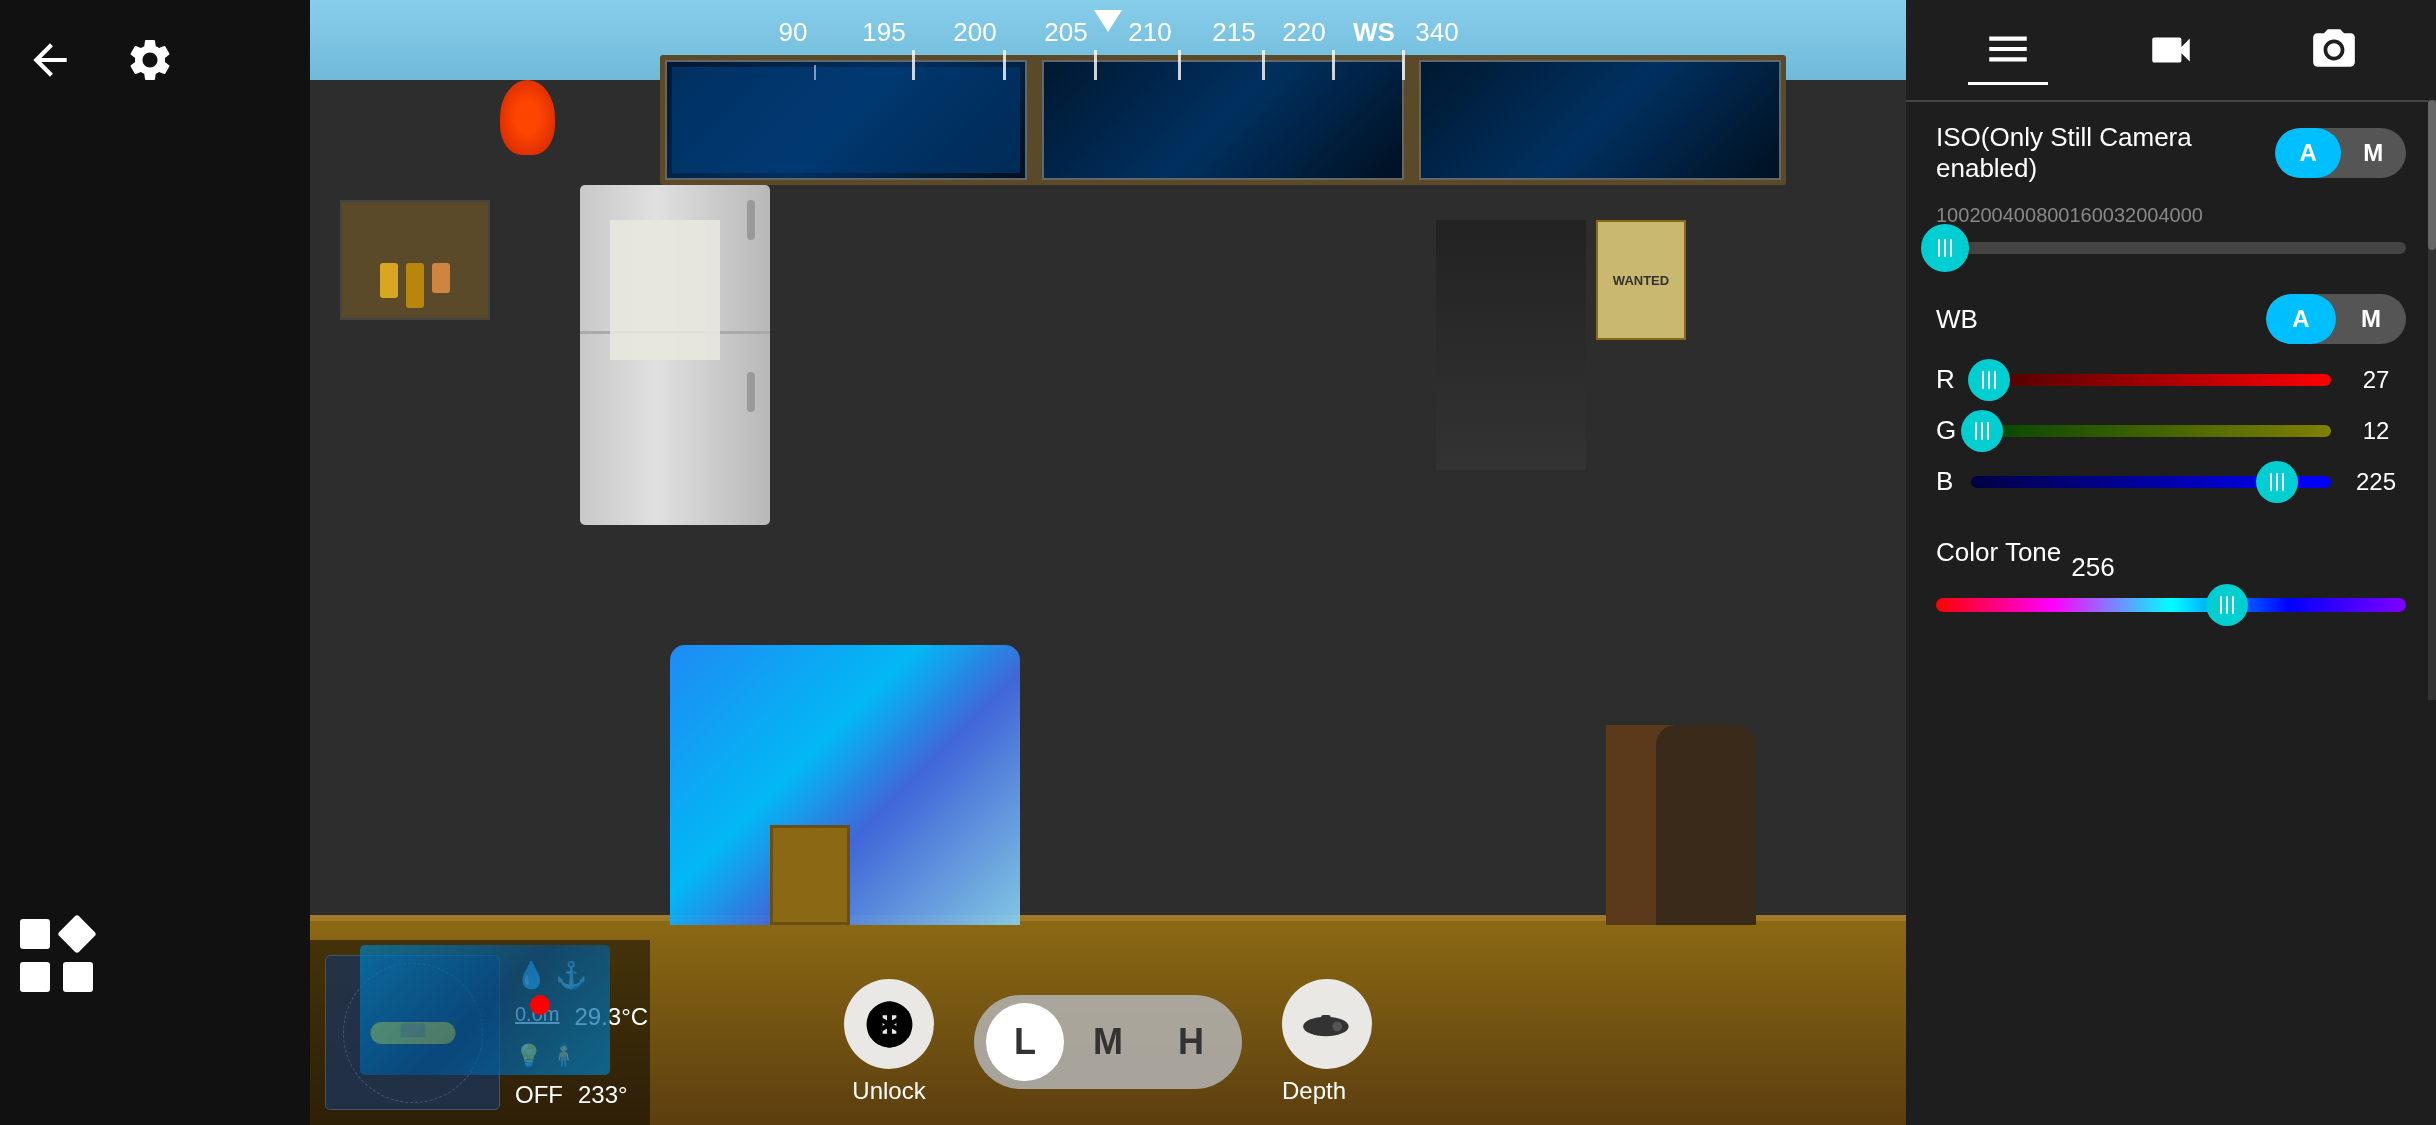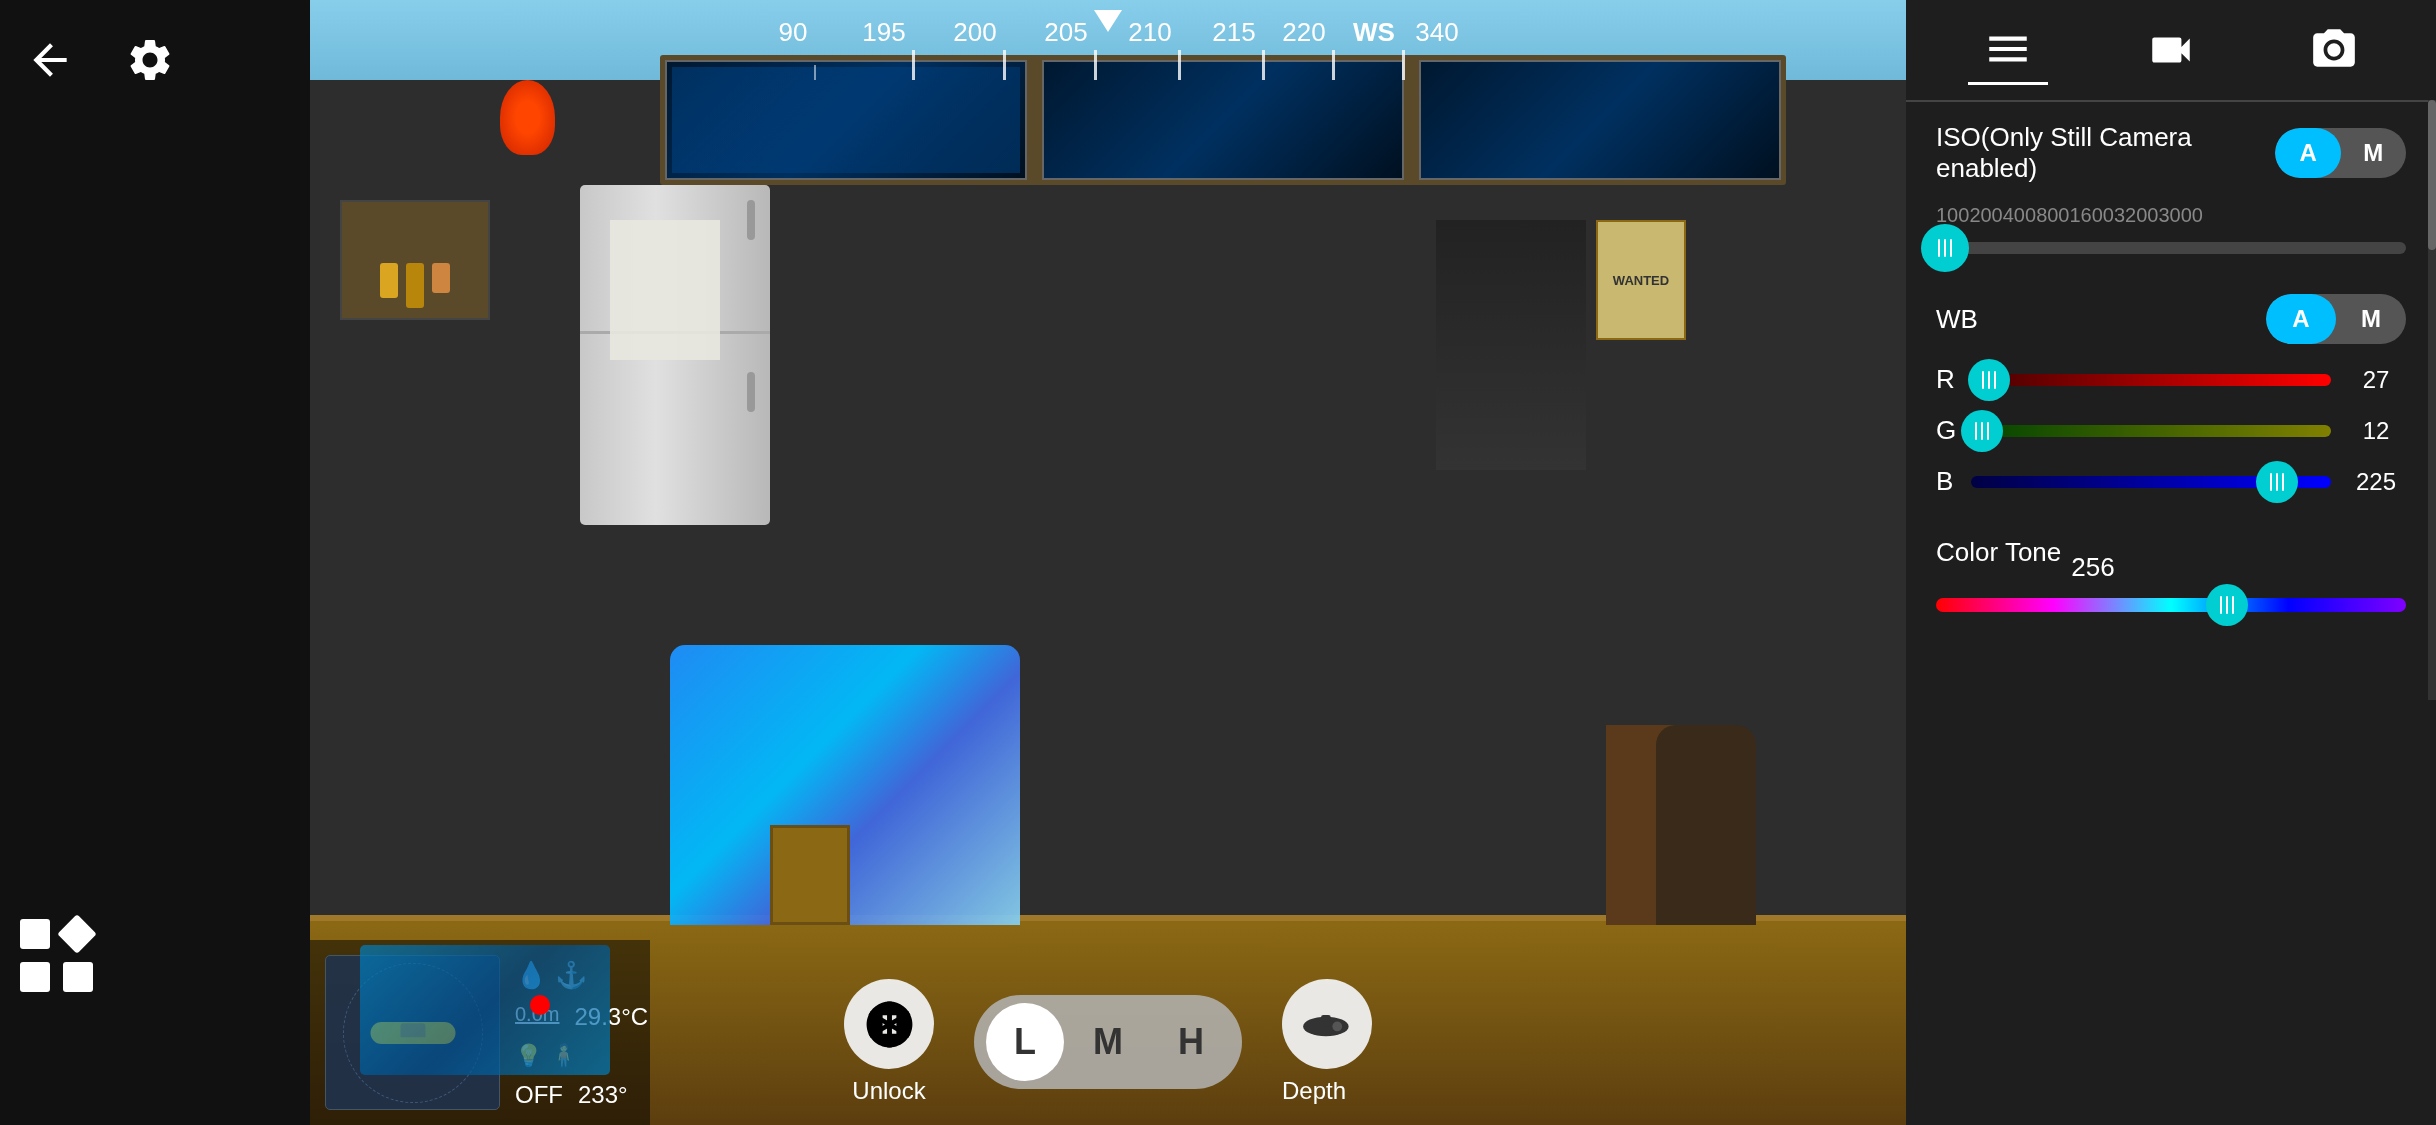--- a/index.html
+++ b/index.html
@@ -550,21 +550,21 @@
           <div class="am-btn">M</div>
         </div>
       </div>
       <div class="iso-labels">
         <span>100</span>
         <span>200</span>
         <span>400</span>
         <span>800</span>
         <span>1600</span>
         <span>3200</span>
-        <span>3000</span>
+        <span>4000</span>
       </div>
       <div class="slider-track">
         <div class="slider-thumb" style="left: 2%;">
           <div class="slider-thumb-lines">
             <div class="slider-thumb-line"></div>
             <div class="slider-thumb-line"></div>
             <div class="slider-thumb-line"></div>
           </div>
         </div>
       </div>

